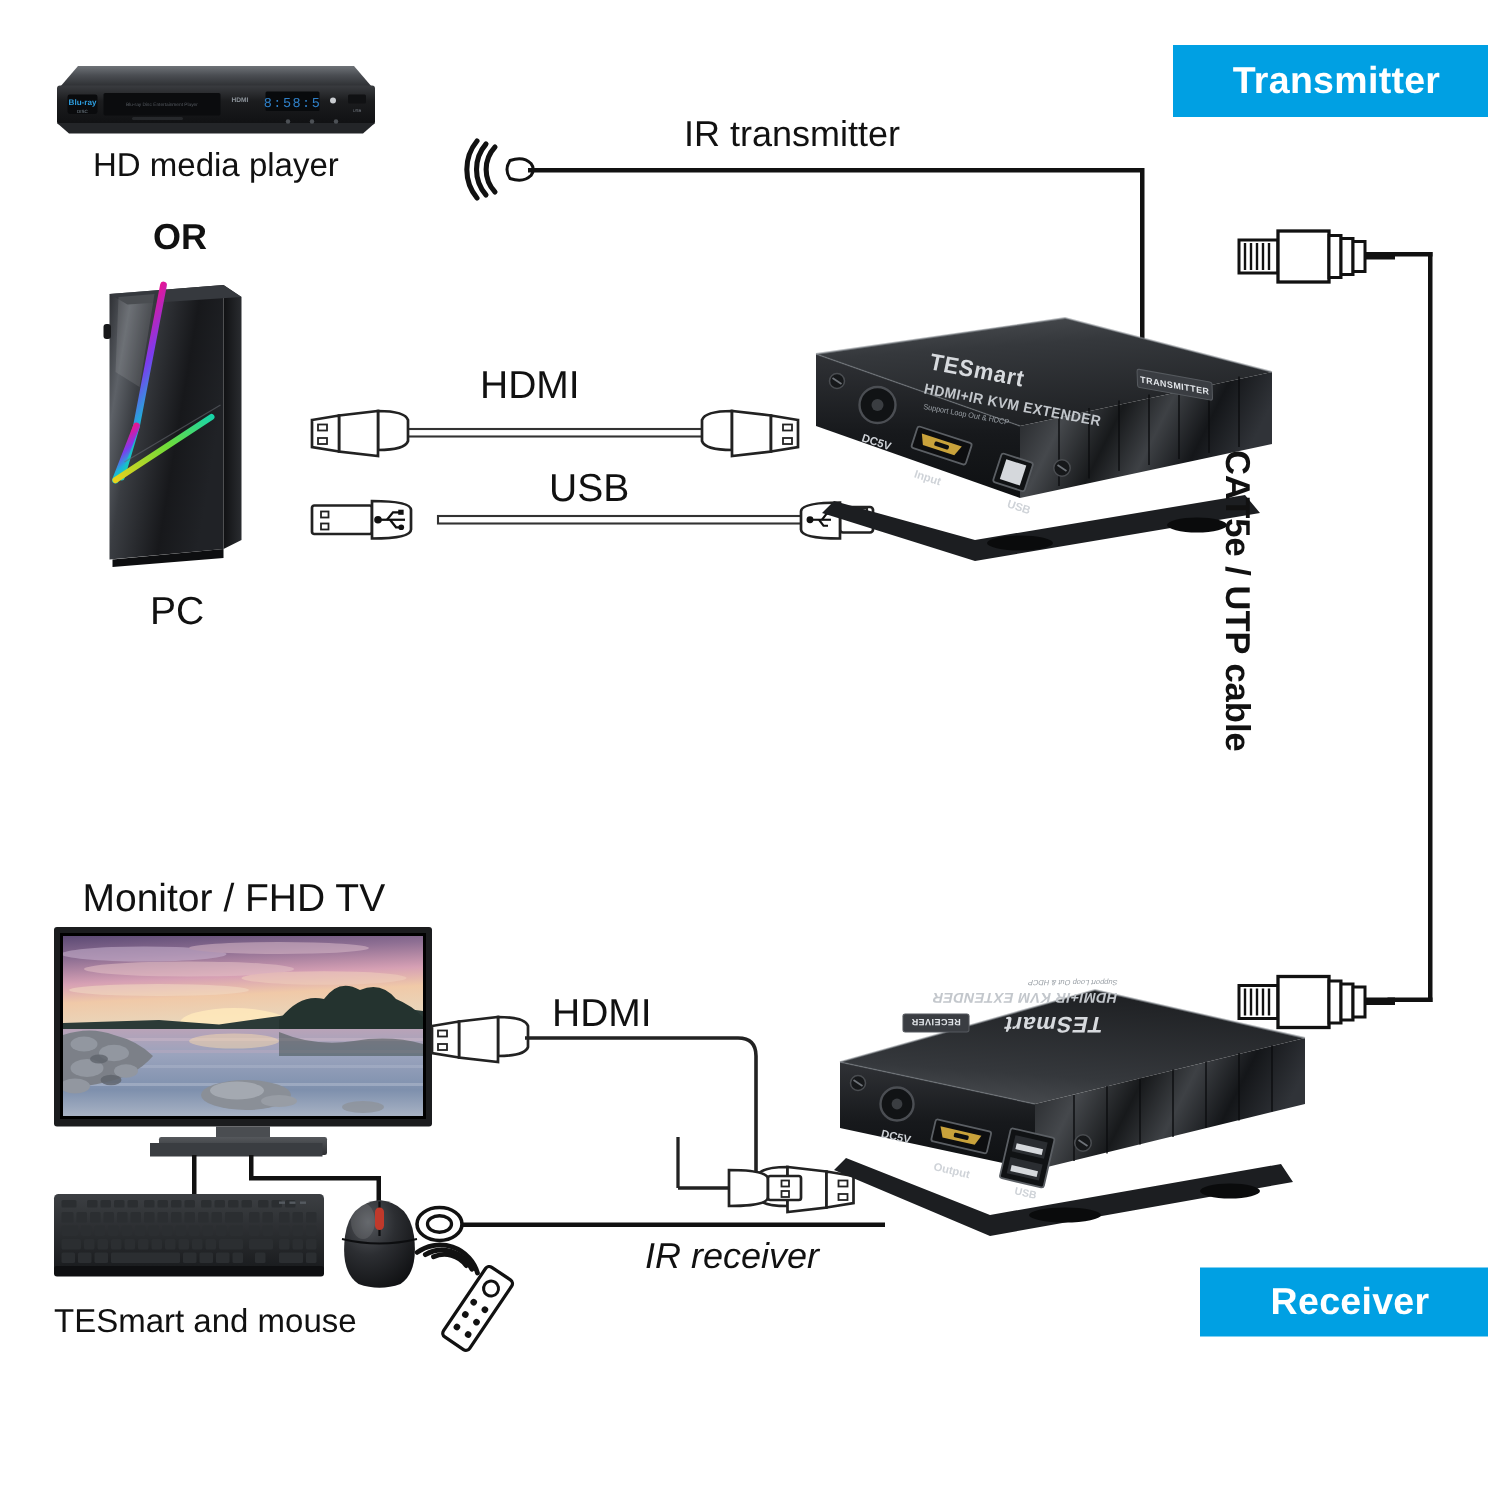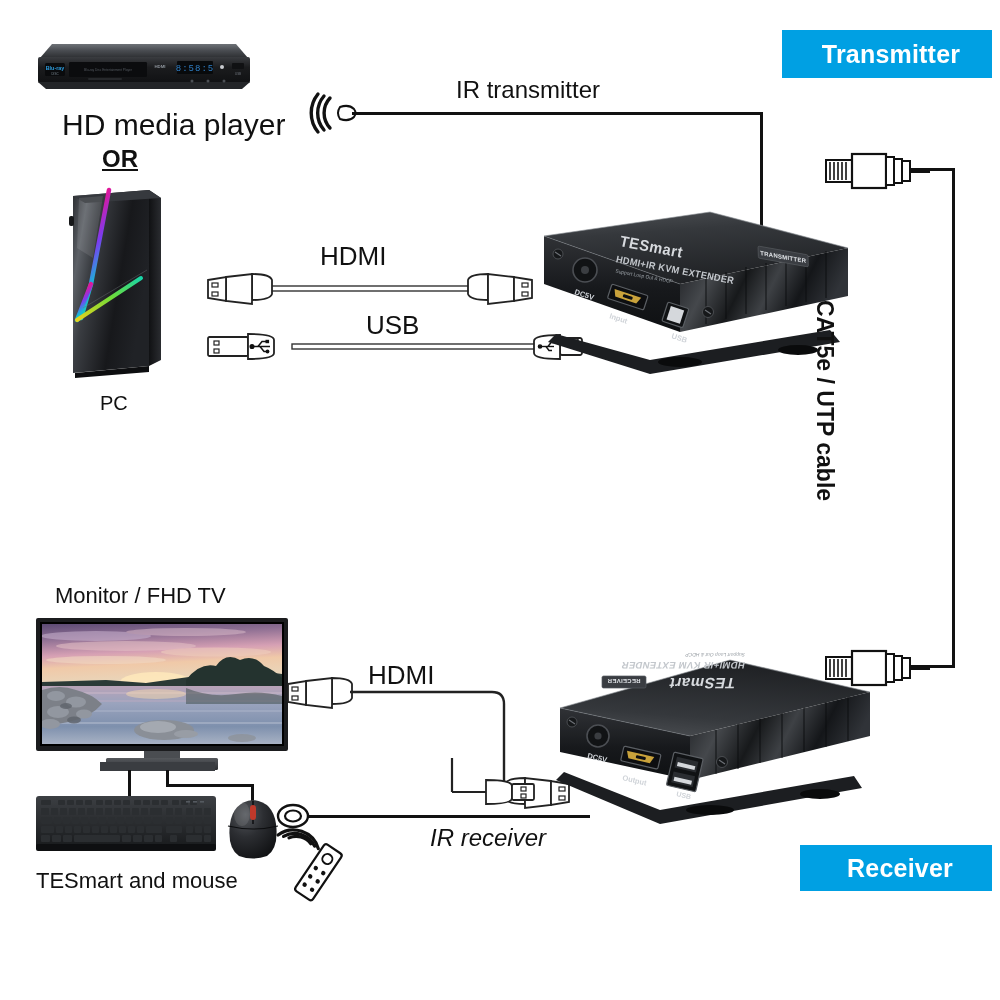--- a/index.html
+++ b/index.html
@@ -85,23 +85,23 @@
     <rect x="200" y="31" width="12" height="6" rx="1" fill="#101113"></rect>
     <text x="206" y="42.5" font-family="Liberation Sans, sans-serif" font-size="2.8" fill="#767c84" text-anchor="middle">USB</text>
 
     <circle cx="160" cy="49" r="1.5" fill="#4c5055"></circle>
     <circle cx="176" cy="49" r="1.5" fill="#4c5055"></circle>
     <circle cx="192" cy="49" r="1.5" fill="#4c5055"></circle>
 
     <rect x="56" y="46" width="34" height="2" rx="1" fill="#26282b"></rect>
   </svg>
 
-  <div class="lbl" style="left:62px; top:108px; font-size:30px;">HD media player</div>
-
-  <div class="lbl" style="left:102px; top:145px; font-size:24px; font-weight:bold;text-decoration:underline;">OR</div>
+  <div class="lbl" style="left:62px; top:97px; font-size:22px;">HD media player</div>
+
+  <div class="lbl" style="left:102px; top:145px; font-size:24px; font-weight:bold;">OR</div>
 
   <svg class="abs" style="left:63px; top:188px;" width="120" height="195" viewBox="0 0 120 195">
     <defs>
       <linearGradient id="pcFace" x1="0" y1="0" x2="1" y2="0.4">
         <stop offset="0%" stop-color="#2a2c30"></stop>
         <stop offset="18%" stop-color="#5d6167"></stop>
         <stop offset="34%" stop-color="#3a3d42"></stop>
         <stop offset="70%" stop-color="#17181b"></stop>
         <stop offset="100%" stop-color="#202226"></stop>
       </linearGradient>
@@ -135,21 +135,21 @@
 
     <path d="M16,10 L40,8 L30,70 L14,60 Z" fill="#ffffff" opacity="0.1"></path>
 
     <path d="M20,120 L84,82" stroke="#6a6e74" stroke-width="0.8" fill="none" opacity="0.55"></path>
 
     <rect x="6" y="28" width="5" height="10" rx="2" fill="#17181a"></rect>
 
     <path d="M12,185 L86,178 L86,184 L12,190 Z" fill="#0d0e10"></path>
   </svg>
 
-  <div class="lbl" style="left:100px; top:392px; font-size:20px;">PC</div>
+  <div class="lbl" style="left:100px; top:392px; font-size:26px;">PC</div>
 
   <svg class="abs" style="left:310px; top:88px;" width="60" height="48" viewBox="0 0 60 48">
 
     <path d="M20,10 A22,22 0 0 0 20,40" stroke="#111" stroke-width="3.4" fill="none" stroke-linecap="round"></path>
     <path d="M14,8  A26,26 0 0 0 14,42" stroke="#111" stroke-width="3.4" fill="none" stroke-linecap="round"></path>
     <path d="M8,6   A30,30 0 0 0 8,44" stroke="#111" stroke-width="3.4" fill="none" stroke-linecap="round"></path>
 
     <path d="M30,19 q9,-3 14,2 q3,4 0,8 q-5,5 -14,2 q-4,-6 0,-12 Z" fill="#ffffff" stroke="#111" stroke-width="2"></path>
   </svg>
 
@@ -332,21 +332,21 @@
       <line x1="20" y1="16" x2="20" y2="34"></line>
       <line x1="24" y1="16" x2="24" y2="34"></line>
     </g>
     <rect x="30" y="8" width="34" height="34" fill="#ffffff" stroke="#111" stroke-width="2.2"></rect>
     <rect x="64" y="11" width="8" height="28" fill="#ffffff" stroke="#111" stroke-width="2"></rect>
     <rect x="72" y="13" width="8" height="24" fill="#ffffff" stroke="#111" stroke-width="2"></rect>
     <rect x="80" y="15" width="8" height="20" fill="#ffffff" stroke="#111" stroke-width="2"></rect>
     <rect x="88" y="22" width="20" height="5" fill="#111"></rect>
   </svg>
 
-  <div class="lbl" style="left:55px; top:583px; font-size:22px;">Monitor / FHD TV</div>
+  <div class="lbl" style="left:55px; top:583px; font-size:26px;">Monitor / FHD TV</div>
 
   <svg class="abs" style="left:36px; top:618px;" width="252" height="150" viewBox="0 0 252 150">
     <defs>
       <linearGradient id="sky" x1="0" y1="0" x2="0.2" y2="1">
         <stop offset="0%" stop-color="#5c4a74"></stop>
         <stop offset="25%" stop-color="#8e6f93"></stop>
         <stop offset="52%" stop-color="#d6a0b4"></stop>
         <stop offset="72%" stop-color="#f0c9a8"></stop>
         <stop offset="100%" stop-color="#e9d6bb"></stop>
       </linearGradient>

